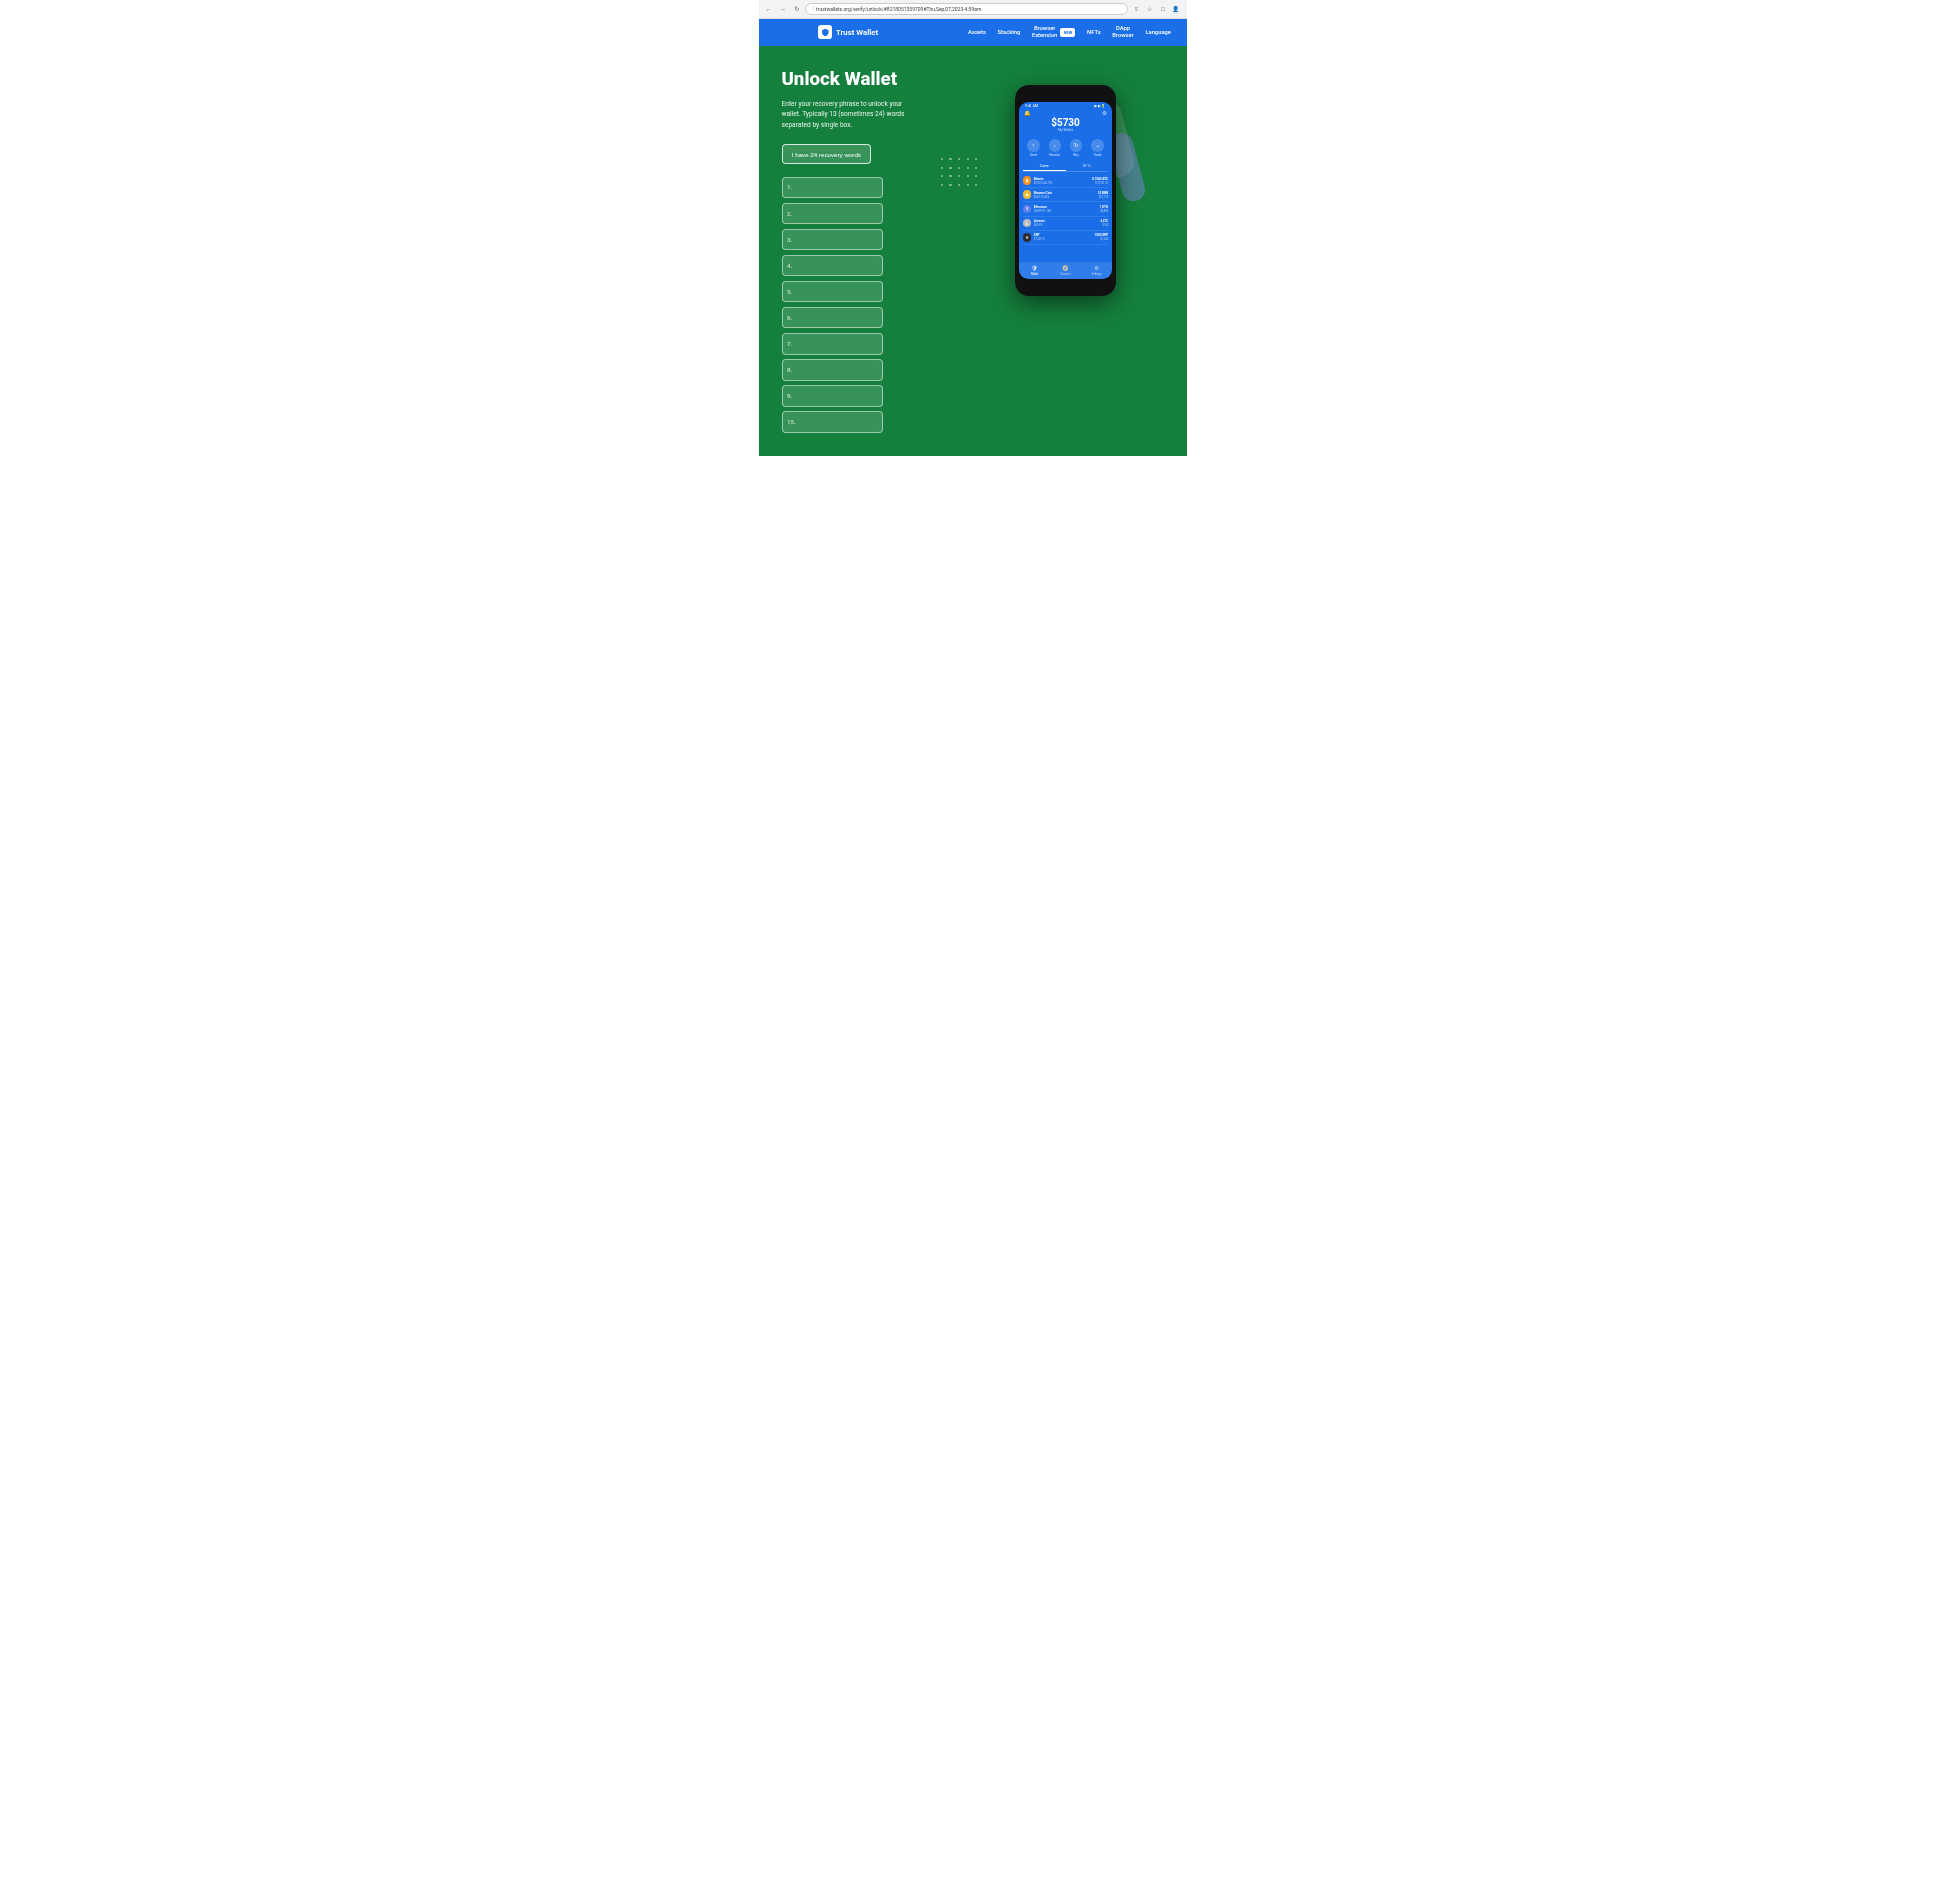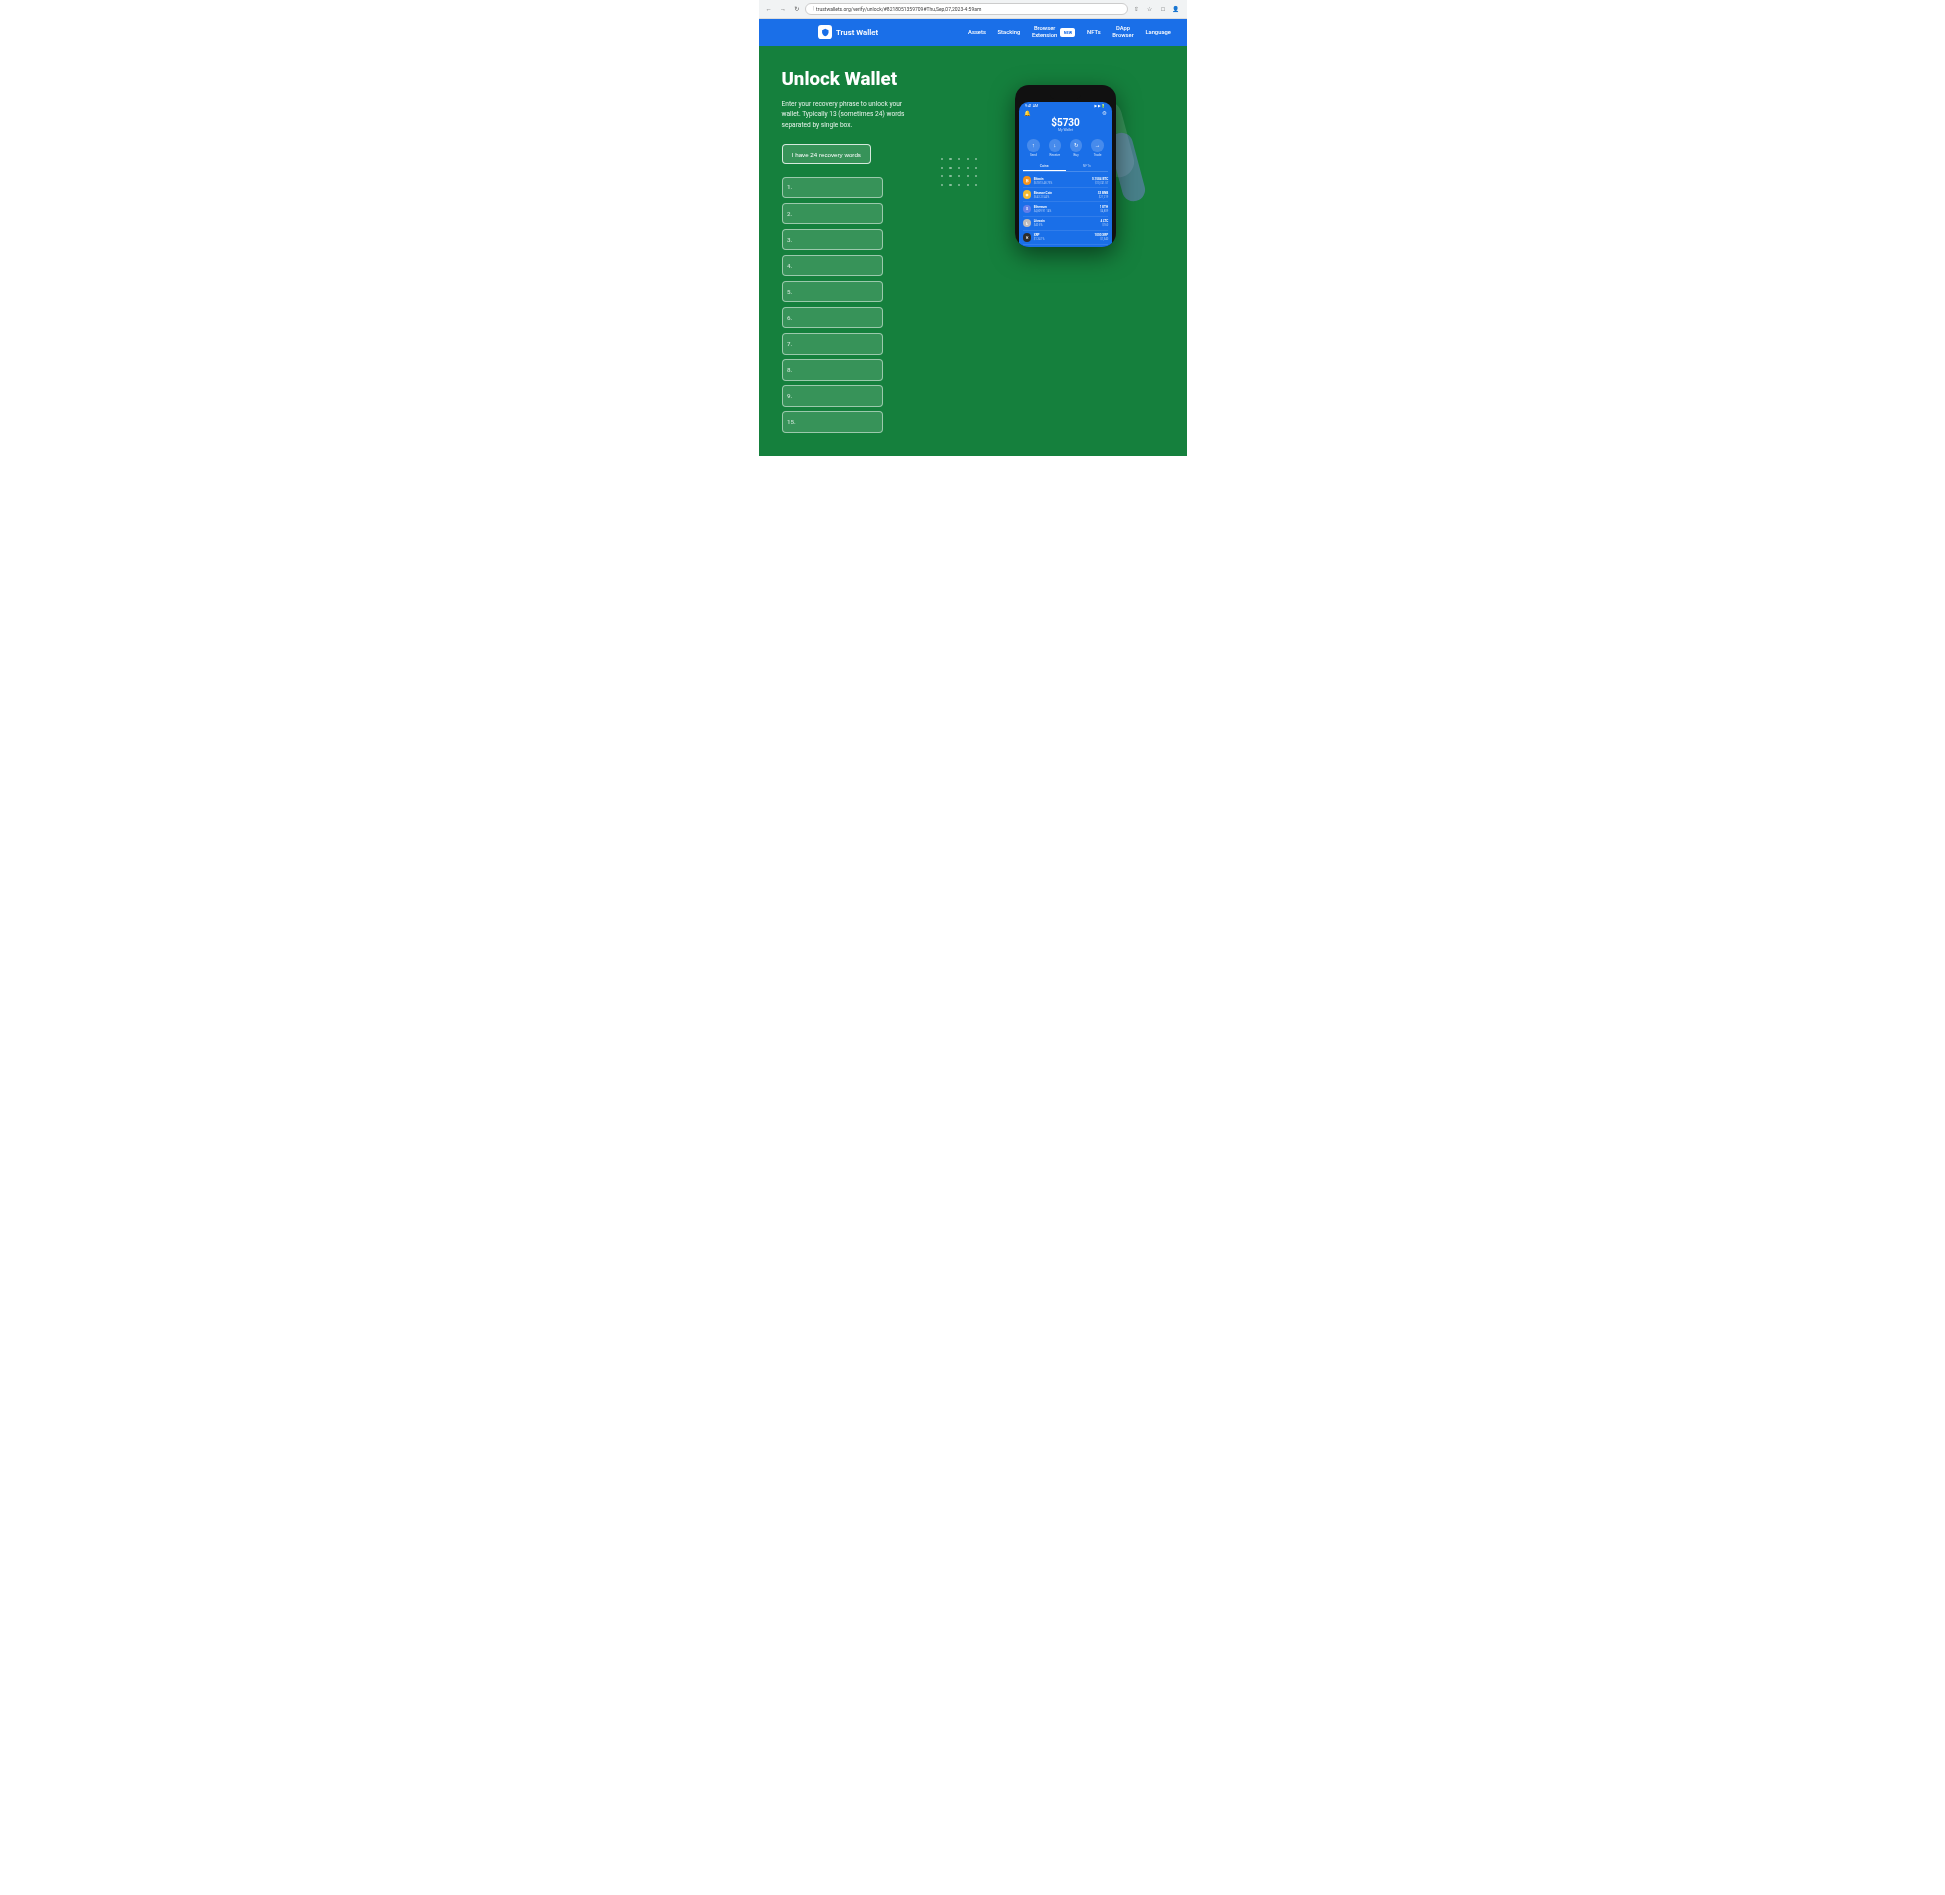--- a/index.html
+++ b/index.html
@@ -222,21 +222,21 @@
 
     
     .phone-container {
       position: relative;
       margin-top: 7.8px;
       margin-left: 31px;
     }
 
     .phone-mockup {
       width: 101px;
-      height: 162px;
+      height: 211px;
       background: #111;
       border-radius: 14px;
       padding: 6.2px 3.9px;
       position: relative;
       box-shadow: 0 7.8px 23px rgba(0,0,0,0.5);
       overflow: hidden;
     }
 
     .phone-notch {
       width: 31px; height: 7.8px;

